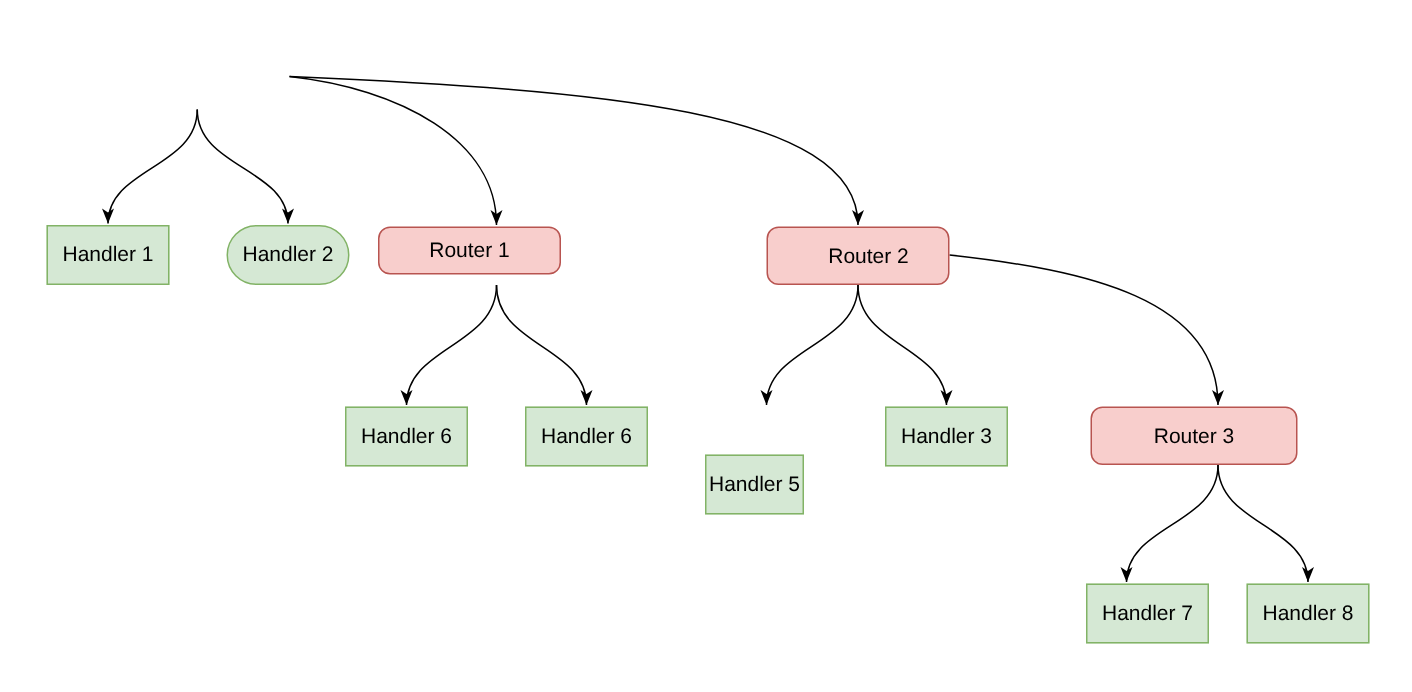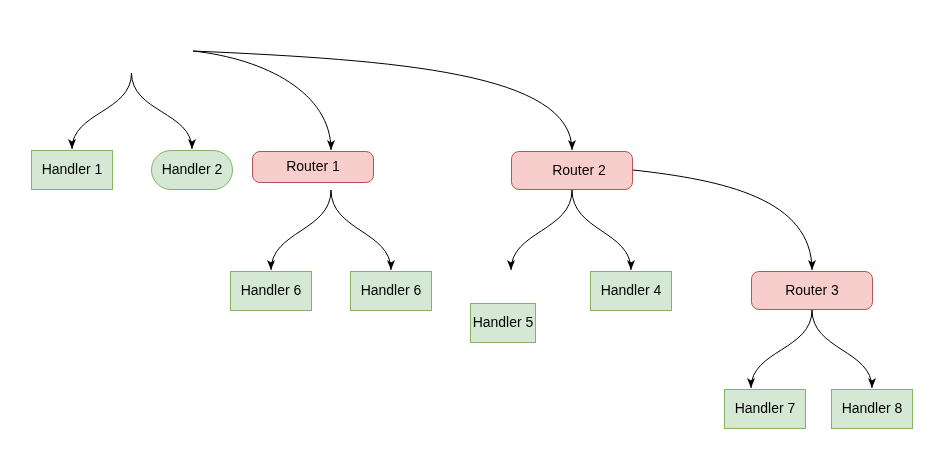--- a/index.html
+++ b/index.html
@@ -87,21 +87,21 @@
   <div class="node router" style="left:252px;top:151px;width:122px;height:32px;">Router 1</div>
 
   <div class="node router" style="left:511px;top:151px;width:122px;height:39px;padding-left:14px;">Router 2</div>
 
   <div class="node handler" style="left:230px;top:271px;width:82px;height:40px;">Handler 6</div>
 
   <div class="node handler" style="left:350px;top:271px;width:82px;height:40px;">Handler 6</div>
 
   <div class="node handler" style="left:470px;top:271px;width:66px;height:40px;margin-top:32px;">Handler 5</div>
 
-  <div class="node handler" style="left:590px;top:271px;width:82px;height:40px;">Handler 4</div>
+  <div class="node handler" style="left:590px;top:271px;width:82px;height:40px;">Handler 3</div>
 
-  <div class="node router" style="left:751px;top:271px;width:122px;height:39px;">Router 3</div>
+  <div class="node router" style="left:727px;top:271px;width:138px;height:39px;">Router 3</div>
 
   <div class="node handler" style="left:724px;top:389px;width:82px;height:40px;">Handler 7</div>
 
   <div class="node handler" style="left:831px;top:389px;width:82px;height:40px;">Handler 8</div>
 
 </div>
 
 </body></html>

